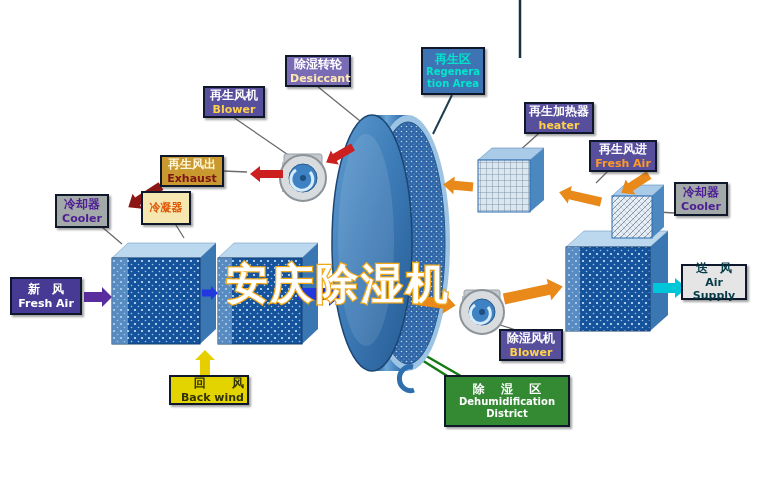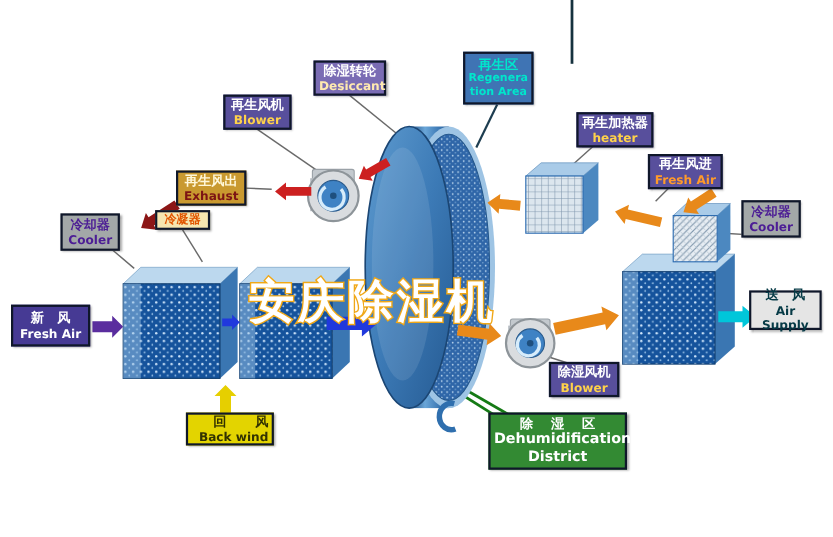--- a/index.html
+++ b/index.html
@@ -23,21 +23,21 @@
   .blue{background:#3f74b4;color:#00e6cc;}
   .blue .en{font-size:10px;word-break:break-all;}
   .khaki{background:#c9992f;color:#fff7d8;}
   .khaki .en{color:#7d1414;}
   .freshin .en{color:#ff9a2a;}
   .gray{background:#a3a8a8;color:#4c1d95;}
   .navy{background:#463a94;color:#ffffff;}
   .cyan{background:#e5e5e5;color:#063a46;}
   .yellow{background:#e3d400;color:#333300;}
   .green{background:#338a33;color:#ffffff;}
-  .green .en{font-size:13px;}
+  .green .en{font-size:10px;}
   .cond{background:#f6e6b0;color:#e05500;}
   .cond .zh{font-size:11px;}
   .sp1 .zh{word-spacing:8px;}
   .sp2 .zh{word-spacing:22px;}
   .sp3 .zh{word-spacing:12px;}
   .wm{
     position:absolute;z-index:6;white-space:nowrap;font-weight:bold;
     font-size:42px;letter-spacing:3px;color:#ffffff;
     -webkit-text-stroke:2.5px #f0a818;paint-order:stroke fill;
     text-shadow:0 0 1px #f0a818;
@@ -233,21 +233,21 @@
   <div class="lbl gray" style="left:55px;top:194px;width:54px;height:34px;">
     <span class="zh">冷却器</span>
     <span class="en">Cooler</span>
   </div>
 
   <div class="lbl gray" style="left:674px;top:182px;width:54px;height:34px;">
     <span class="zh">冷却器</span>
     <span class="en">Cooler</span>
   </div>
 
-  <div class="lbl cond" style="left:141px;top:191px;width:50px;height:18px;">
+  <div class="lbl cond" style="left:141px;top:191px;width:50px;height:34px;">
     <span class="zh">冷凝器</span>
   </div>
 
   <div class="lbl navy sp1" style="left:10px;top:277px;width:72px;height:38px;">
     <span class="zh">新 风</span>
     <span class="en">Fresh Air</span>
   </div>
 
   <div class="lbl cyan sp1" style="left:681px;top:264px;width:66px;height:36px;">
     <span class="zh">送 风</span>
@@ -262,15 +262,15 @@
   <div class="lbl purple" style="left:499px;top:329px;width:64px;height:32px;">
     <span class="zh">除湿风机</span>
     <span class="en">Blower</span>
   </div>
 
   <div class="lbl green sp3" style="left:444px;top:375px;width:126px;height:52px;">
     <span class="zh">除 湿 区</span>
     <span class="en">Dehumidification District</span>
   </div>
 
-  <div class="wm" style="left:226px;top:246px;">安庆除湿机</div>
+  <div class="wm" style="left:226px;top:256px;">安庆除湿机</div>
 
 </div>
 
 </body></html>

